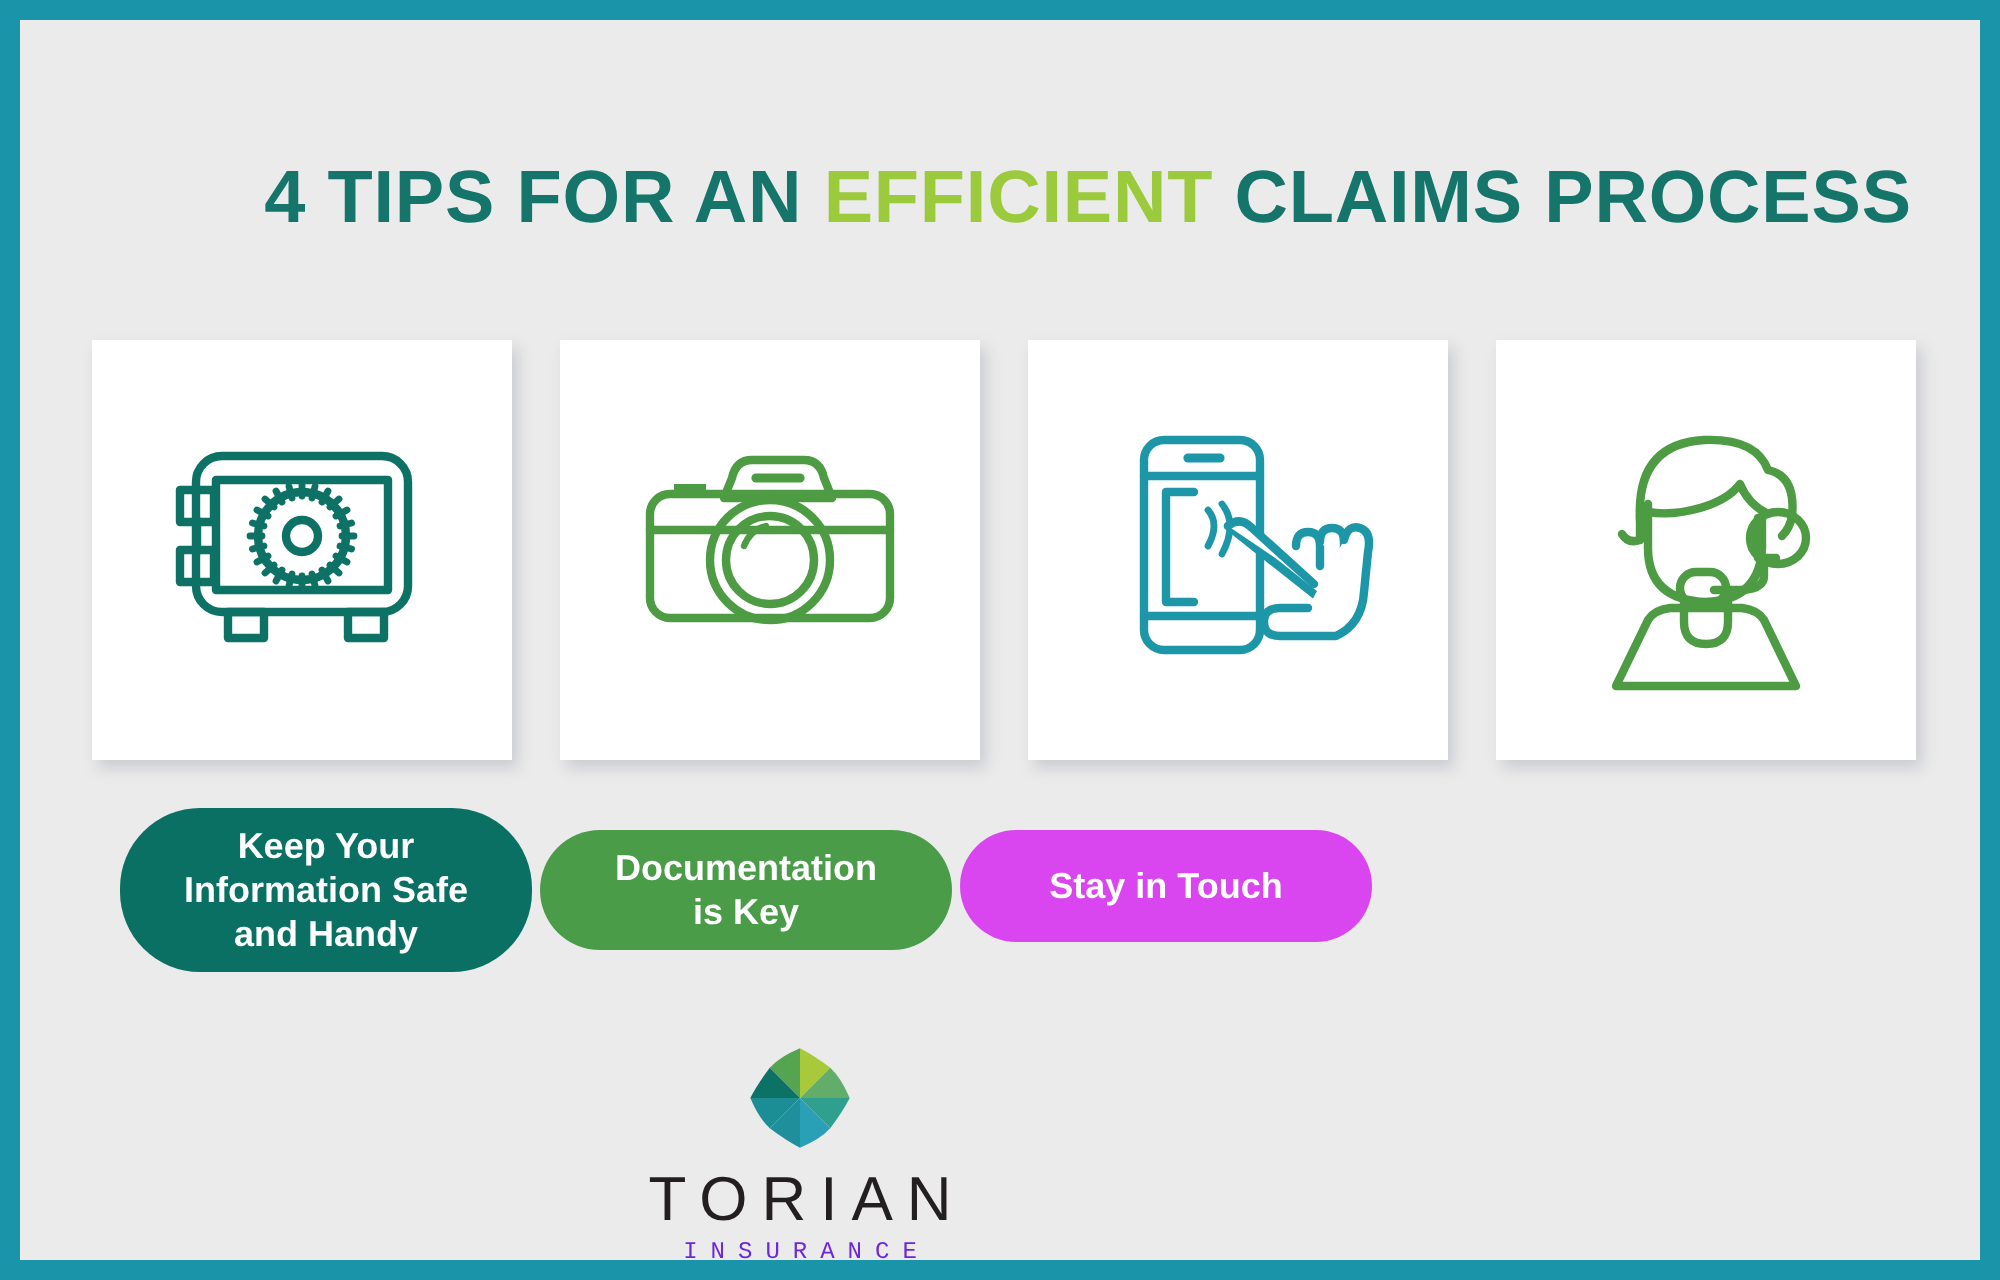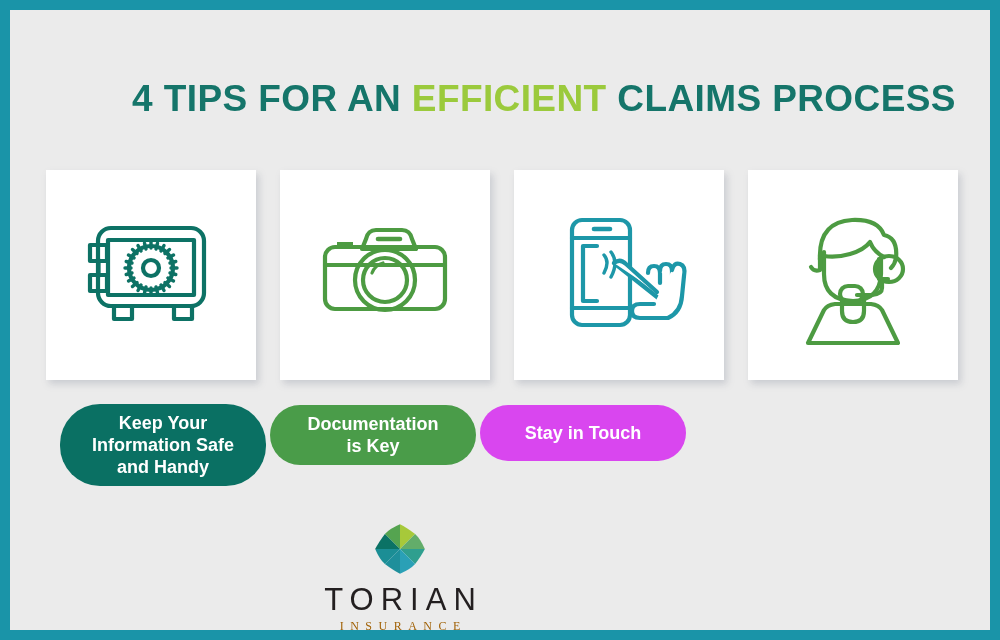--- a/index.html
+++ b/index.html
@@ -109,21 +109,21 @@
     font-weight: bold;
     font-size: 18px;
     line-height: 22px;
     text-align: center;
     display: flex;
     align-items: center;
     justify-content: center;
     padding: 8px 10px;
   }
   .pill.tall { min-height: 78px; }
-  .pill.short { min-height: 56px; margin-top: 1px; }
+  .pill.short { min-height: 56px; margin-top: 11px; }
 
   
   #logo-block {
     position: absolute;
     top: 512px;
     left: 0;
     width: 780px;
     display: flex;
     flex-direction: column;
     align-items: center;
@@ -137,24 +137,24 @@
     font-size: 31px;
     font-weight: normal;
     letter-spacing: 7px;
     color: #231f20;
     text-indent: 7px;
     line-height: 32px;
   }
 
   #logo-sub {
     margin-top: 3px;
-    font-family: Liberation Serif, serif;
+    font-family: Liberation Mono, monospace;
     font-size: 12px;
     letter-spacing: 6.5px;
-    color: #a16207;
+    color: #6d28d9;
     text-indent: 6.5px;
     line-height: 14px;
   }
 </style>
 </head>
 <body>
 
 <div id="infographic">
   <div id="canvas">
 

